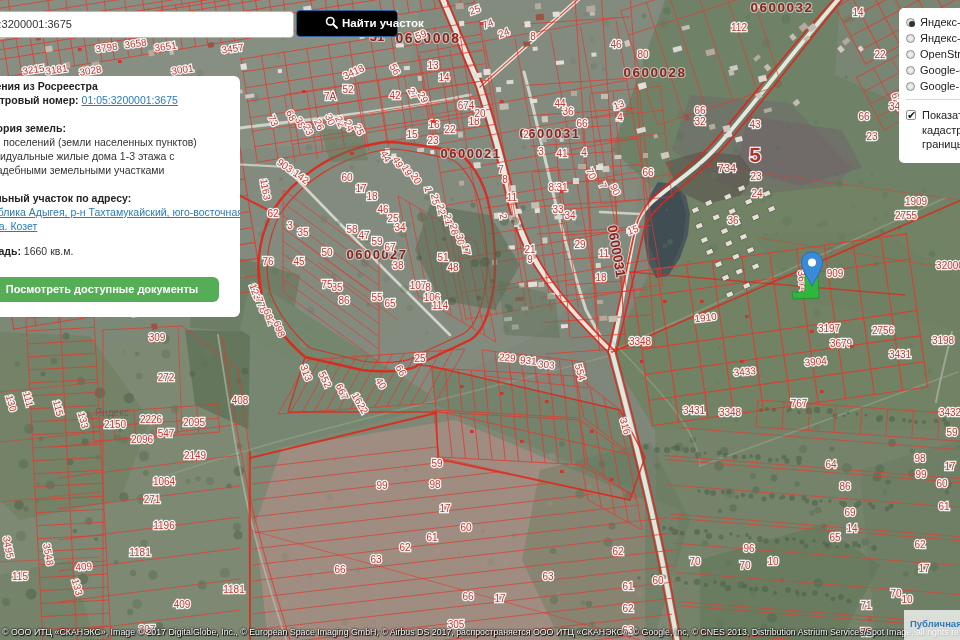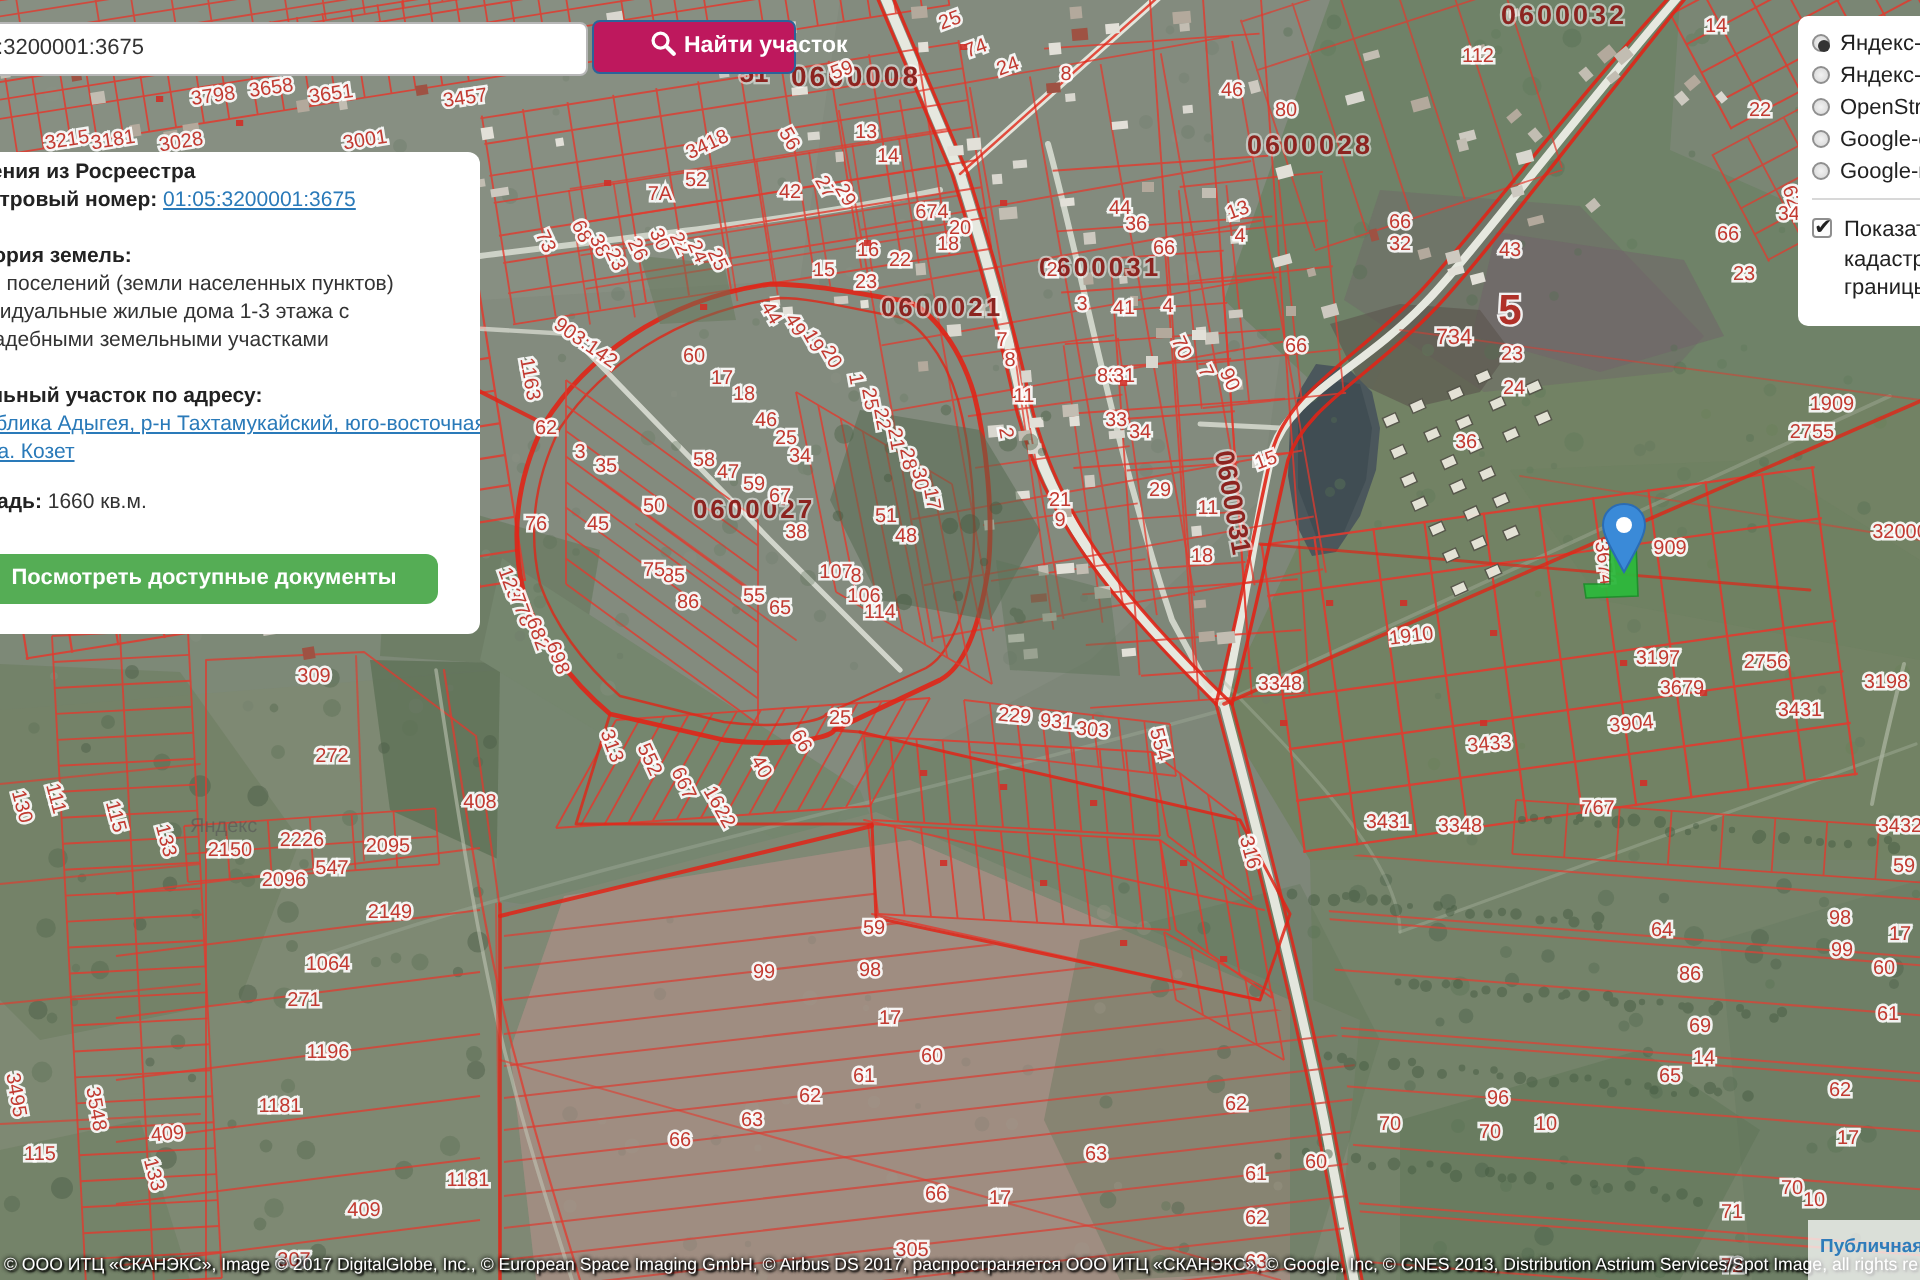--- a/index.html
+++ b/index.html
@@ -1,20 +1,20 @@
 <!DOCTYPE html>
 <html><head><meta charset="utf-8">
 <style>
 * { margin:0; padding:0; box-sizing:border-box; }
 html,body { width:960px; height:640px; overflow:hidden; }
 #wrap { position:relative; width:960px; height:640px; overflow:hidden; font-family:"Liberation Sans", sans-serif; background:#7a8674; }
 #map { position:absolute; left:0; top:0; }
 .panel { position:absolute; background:#fff; }
 #searchbox { left:-40px; top:11px; width:334px; height:27px; border:1px solid #b7b7b7; border-radius:4px; font-size:11px; color:#333; line-height:25px; padding-left:10px; }
-#searchbtn { position:absolute; left:296px; top:10px; width:102px; height:27px; background:#be185d; border:1px solid #2b639a; border-radius:4px; color:#fff; font-size:11.5px; font-weight:bold; text-align:center; line-height:25px; white-space:nowrap;padding-left:28px; }
+#searchbtn { position:absolute; left:296px; top:10px; width:102px; height:27px; background:#000000; border:1px solid #2b639a; border-radius:4px; color:#fff; font-size:11.5px; font-weight:bold; text-align:center; line-height:25px; white-space:nowrap;padding-left:28px; }
 #leftpanel { left:-46px; top:76px; width:286px; height:241px; border-radius:0 6px 6px 0; font-size:10.5px; color:#333; padding:4px 0 0 15px; line-height:13.7px; white-space:nowrap; overflow:hidden; }
 #leftpanel b { color:#222; }
 #leftpanel a { color:#2a7ab9; text-decoration:underline; }
 .gap { height:15px; }
 #docbtn { position:absolute; left:31px; top:201px; width:234px; height:25px; background:#55ad55; border-radius:6px; color:#fff; font-size:11px; font-weight:bold; text-align:center; line-height:25px; }
 #rightpanel { left:899px; top:8px; width:150px; height:155px; border-radius:5px; padding:6px 0 0 7px; font-size:11px; color:#222; }
 .radiorow { height:16px; line-height:16px; white-space:nowrap; }
 .rad { display:inline-block; width:9px; height:9px; border-radius:50%; border:1px solid #8f8f8f; background:radial-gradient(#f2f2f2,#d5d5d5); vertical-align:-1px; margin-right:5px; position:relative; }
 .rad.sel::after { content:""; position:absolute; left:1.5px; top:1.5px; width:6px; height:6px; border-radius:50%; background:#333; }
 #rightpanel hr { border:none; border-top:1px solid #d8d8d8; margin:5px 10px 8px 0; }

